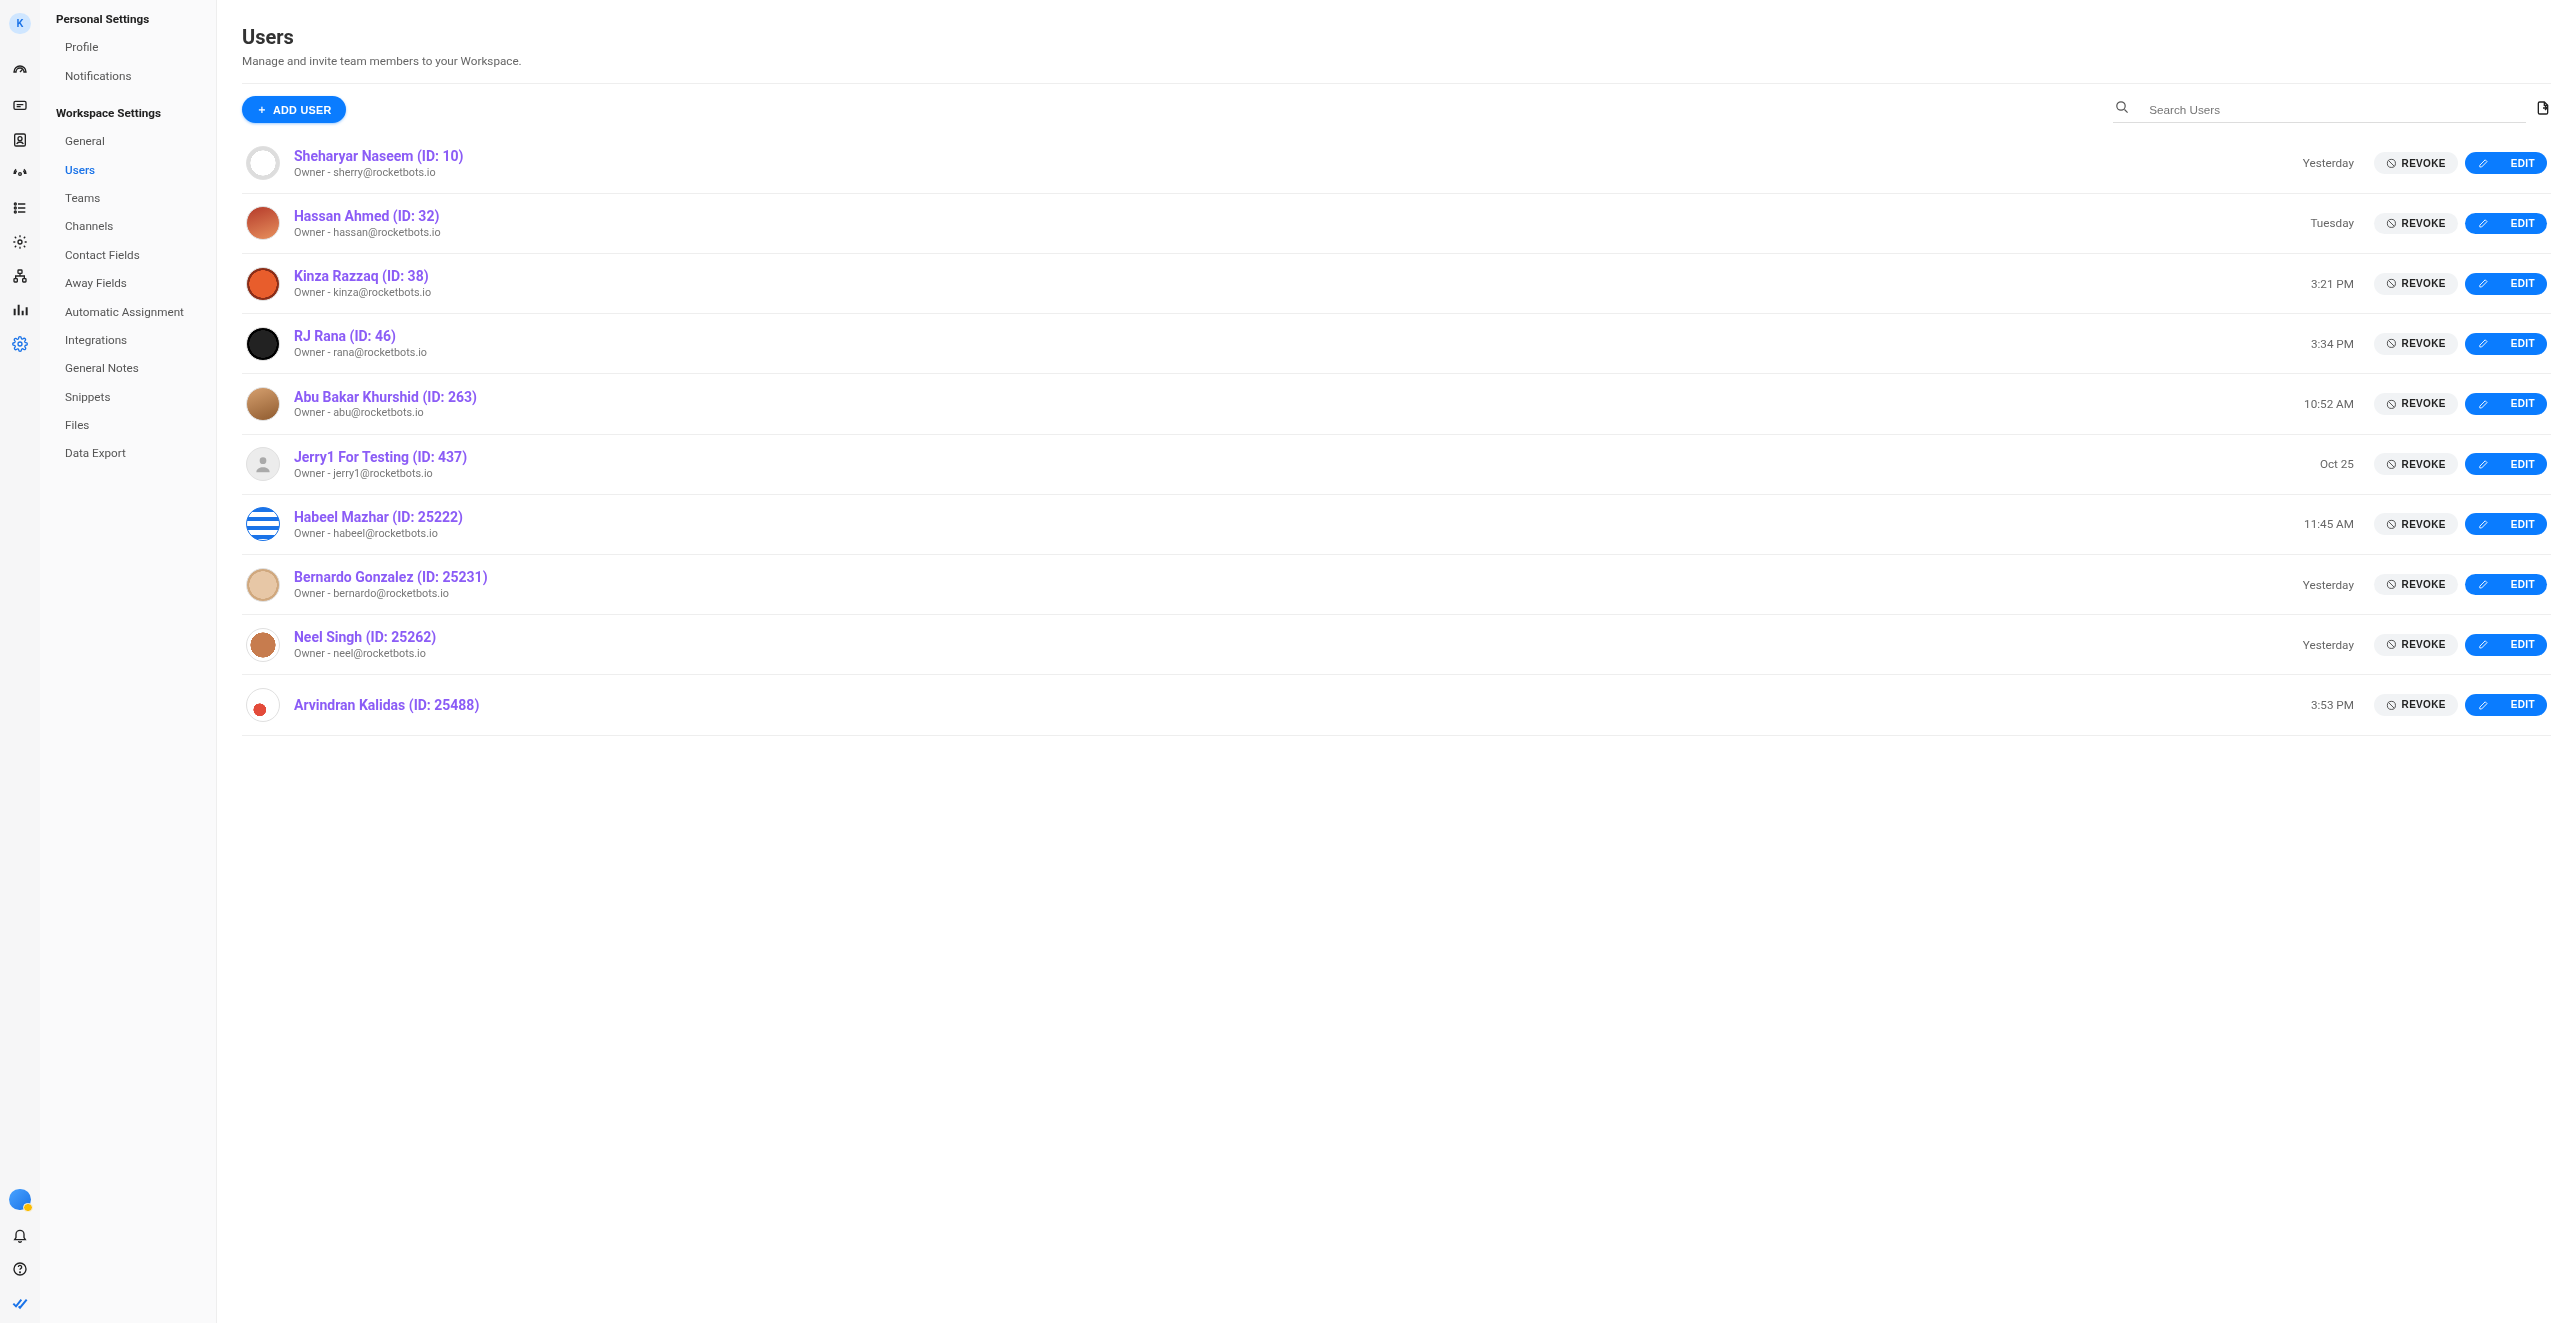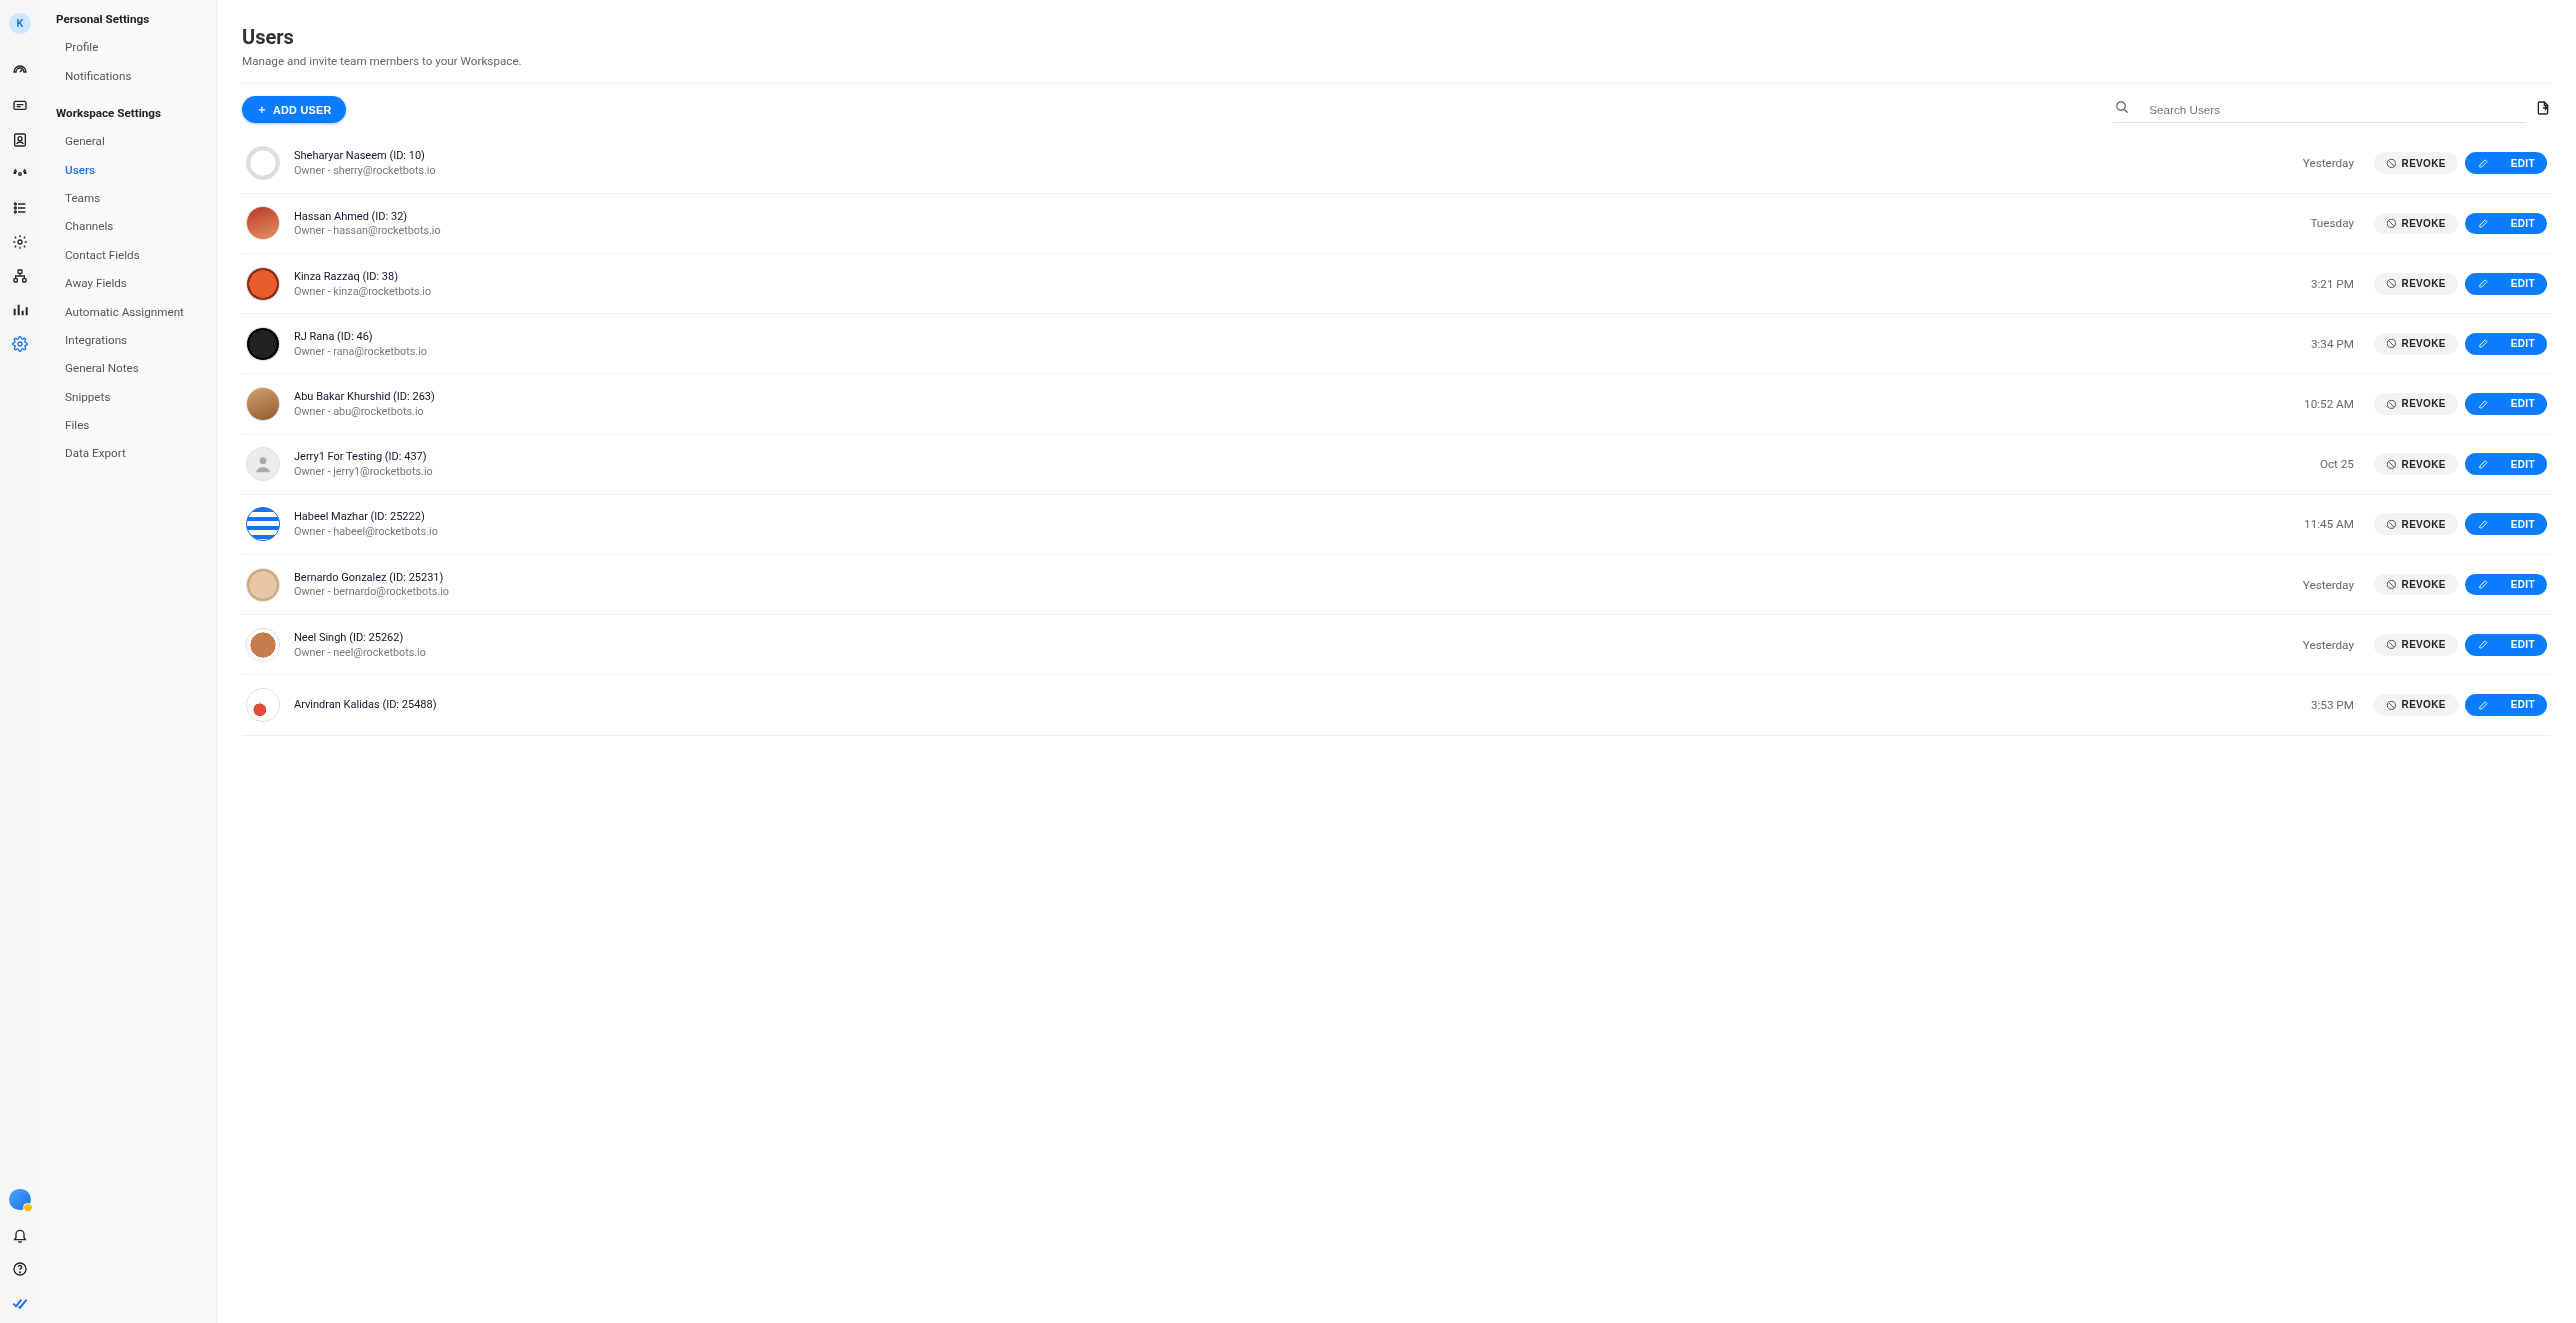--- a/index.html
+++ b/index.html
@@ -38,21 +38,21 @@
 .search-field input { border:none; outline:none; font-size:11.7px; flex:1; background:transparent; }
 .search-field .sicon { color:#555; }
 .export-icon { color:#222; cursor:pointer; }
 
 
 .user-list { flex:1; overflow-y:auto; }
 .user-row { display:flex; align-items:center; padding:12.6px 3.6px; border-bottom:0.9px solid #eee; }
 .uavatar { width:34px; height:34px; border-radius:50%; background:#e9eef5; margin-right:14.4px; flex-shrink:0; border:0.9px solid #e0e0e0; display:flex; align-items:center; justify-content:center; overflow:hidden; }
 .uavatar svg { width:20px; height:20px; color:#aaa; }
 .uinfo { flex:1; display:flex; flex-direction:column; gap:1.8px; }
-.uname { font-size:11px; font-weight:400; color:#0f172a; }
+.uname { font-size:14px; font-weight:700; color:#8b5cf6; }
 .umeta { font-size:10.8px; color:#777; }
 .utime { font-size:11.7px; color:#666; margin-right:12.6px; white-space:nowrap; }
 .action-btn { border-radius:16px; padding:5.4px 12.6px; font-size:10px; font-weight:600; letter-spacing:0.3px; display:flex; align-items:center; gap:4.5px; cursor:pointer; border:none; margin-left:7.2px; }
 .revoke-btn { background:#f1f3f5; color:#222; }
 .revoke-btn .ricon { width:10.8px; height:10.8px; color:#444; }
 .edit-btn { background:#0a7cff; color:#fff;gap:22px; }
 .edit-btn .eicon { width:10.8px; height:10.8px; }
 
 
 .av-a { background: radial-gradient(circle,#fff 55%,#ddd 56%); }

